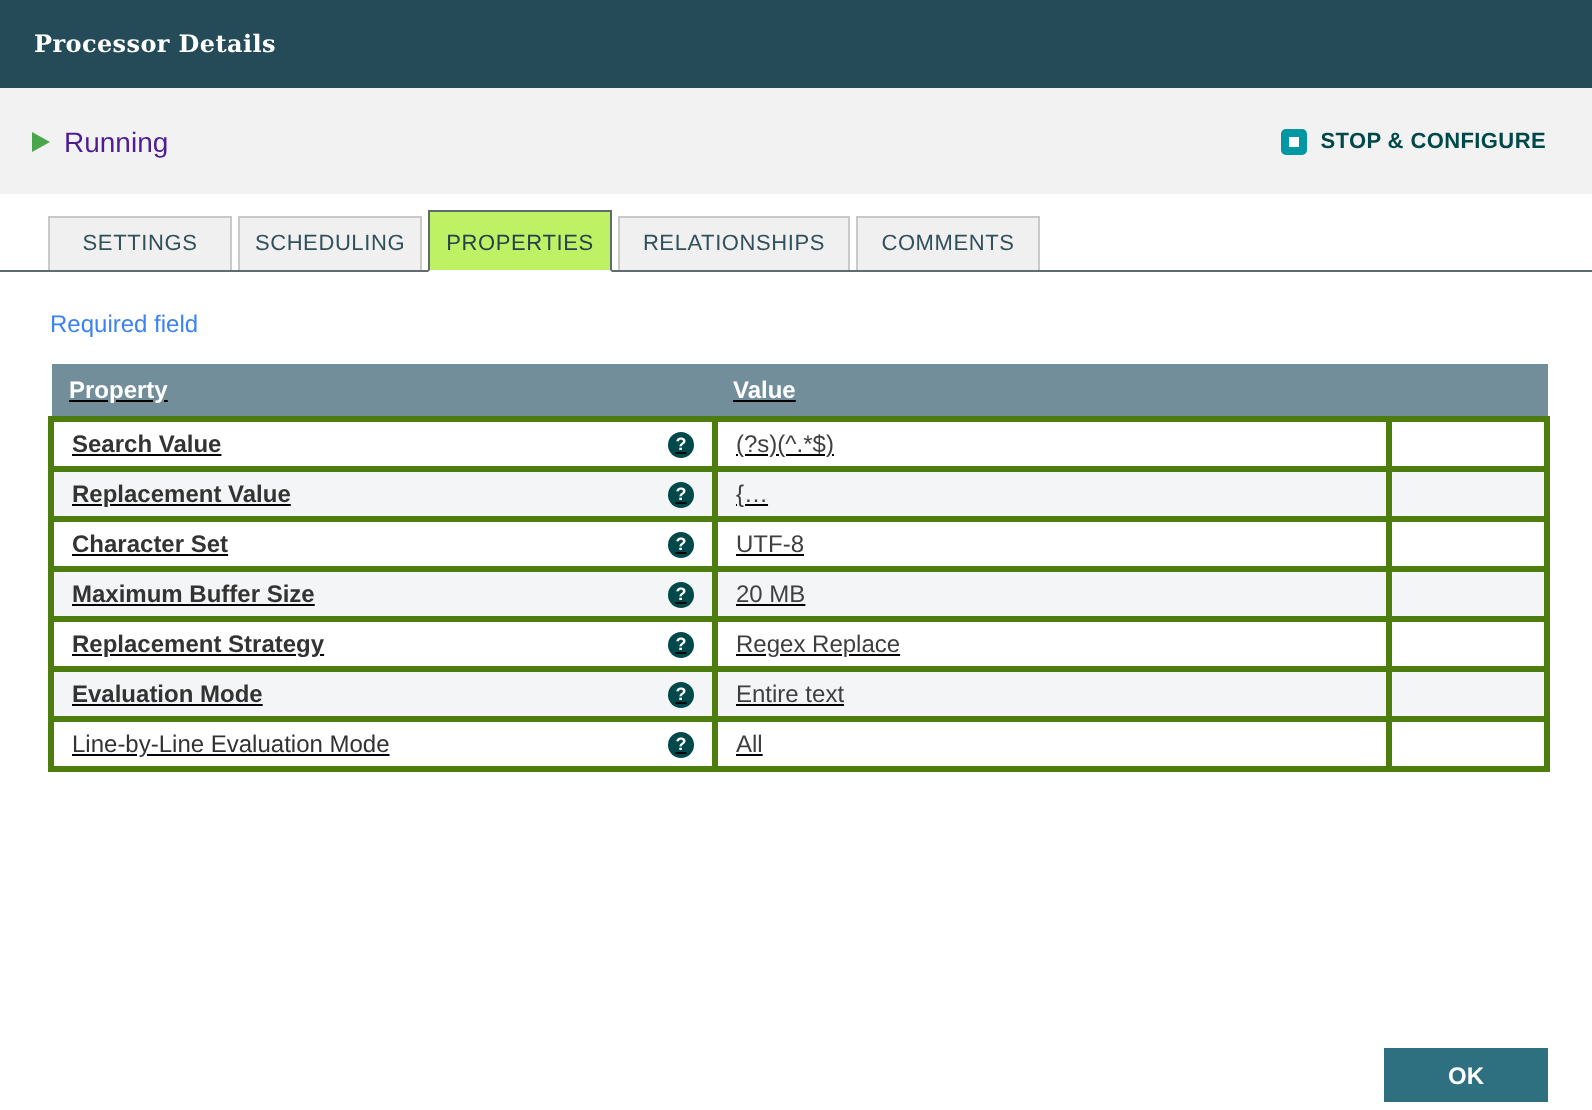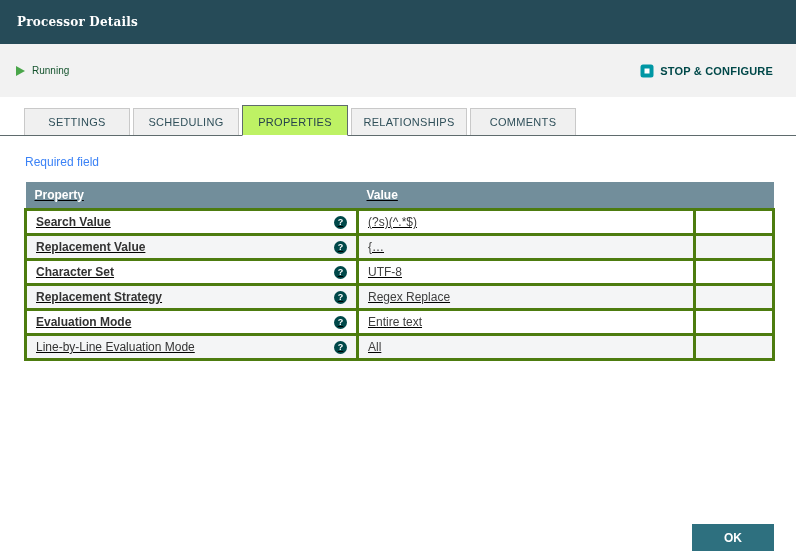--- a/index.html
+++ b/index.html
@@ -35,21 +35,21 @@
     padding: 0 17px 0 16px;
   }
   .run-status { display: flex; align-items: center; gap: 7px; }
   .play-icon {
     width: 0; height: 0;
     border-left: 9px solid var(--running-green, #4aa64a);
     border-top: 5px solid transparent;
     border-bottom: 5px solid transparent;
     display: inline-block;
   }
-  .run-label { font-size: 10px; color: #14532d; }
+  .run-label { font-size: 14px; color: #4c1d95; }
   .stop-configure {
     display: flex; align-items: center; gap: 6px;
     cursor: pointer; border: none; background: transparent;
     font-family: "Liberation Sans", sans-serif;
   }
   .sc-label {
     font-size: 11px; font-weight: bold;
     color: var(--action-text, #004849);
     letter-spacing: 0.2px;
   }
@@ -60,21 +60,21 @@
     padding-left: 24px;
     border-bottom: 1px solid #5f6b6d;
     display: flex; align-items: flex-end; gap: 3px;
     height: 30px;
   }
   .tab {
     background: #f0f0f0;
     border: 1px solid #c9c9c9;
     border-bottom: none;
     padding: 7px 0 7px 0;
-    width: 106px;
+    width: 92px;
     text-align: center;
     font-size: 11px;
     color: #30505a;
     letter-spacing: 0.3px;
     cursor: pointer;
     height: 27px;
   }
   .tab.active {
     background: #bef264;
     border: 1px solid #5f6b6d;
@@ -222,20 +222,30 @@
               <span class="prop-name required">Character Set</span>
               <span class="help-icon">?</span>
             </div>
           </td>
           <td>UTF-8</td>
           <td></td>
         </tr>
         <tr>
           <td>
             <div class="prop-cell-inner">
+              <span class="prop-name required">Maximum Buffer Size</span>
+              <span class="help-icon">?</span>
+            </div>
+          </td>
+          <td>20 MB</td>
+          <td></td>
+        </tr>
+        <tr>
+          <td>
+            <div class="prop-cell-inner">
               <span class="prop-name required">Replacement Strategy</span>
               <span class="help-icon">?</span>
             </div>
           </td>
           <td>Regex Replace</td>
           <td></td>
         </tr>
         <tr>
           <td>
             <div class="prop-cell-inner">

